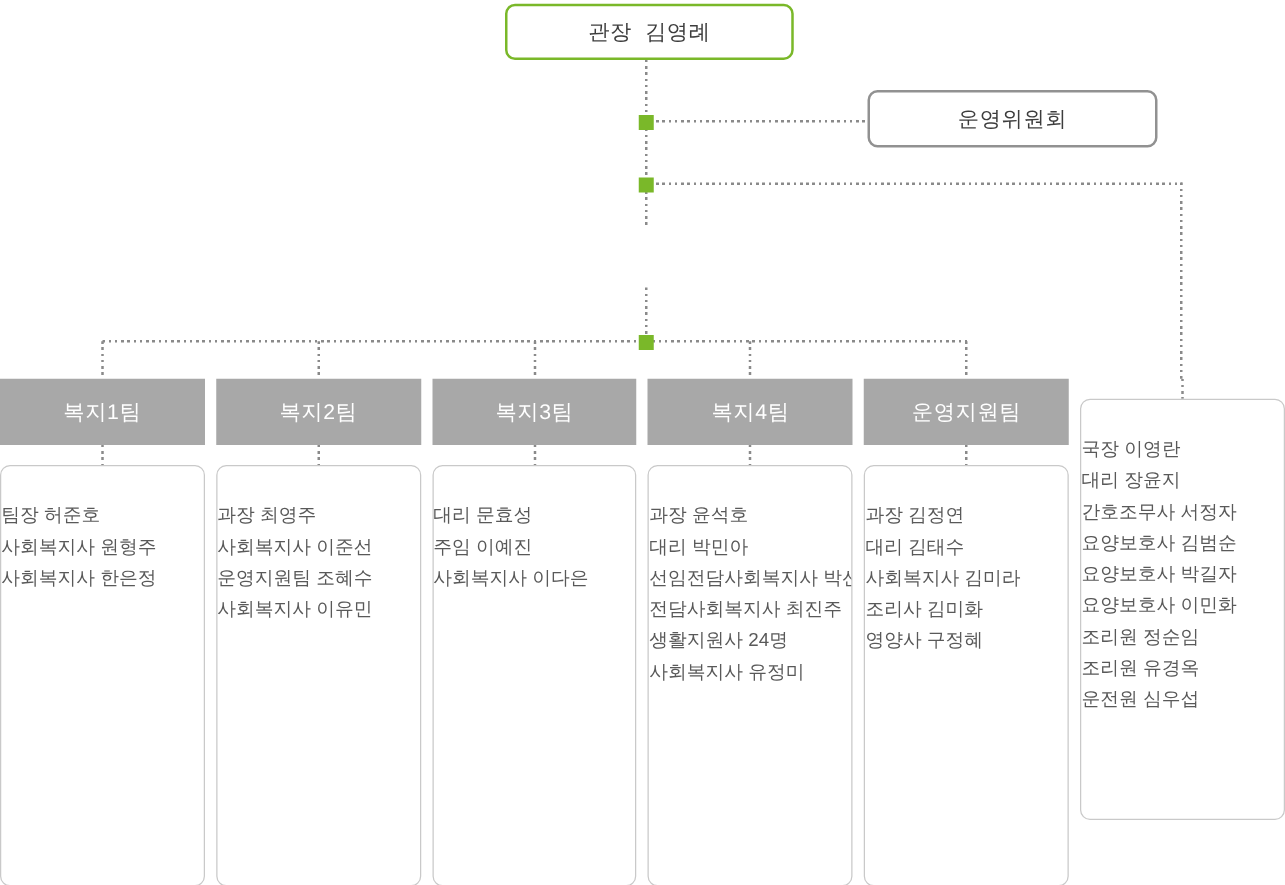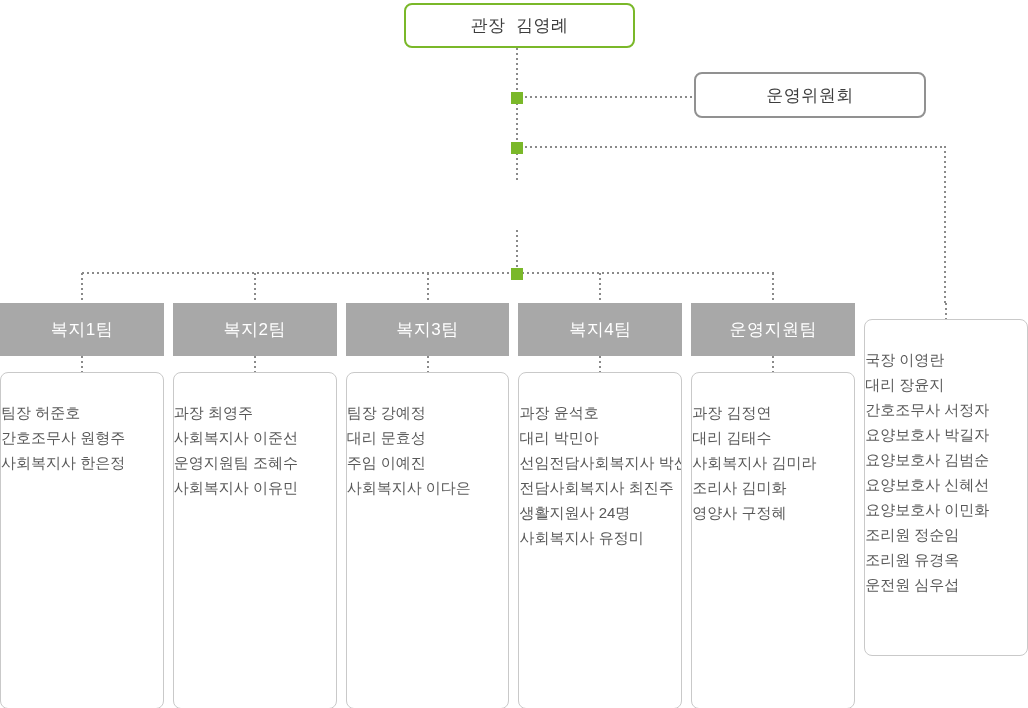--- a/index.html
+++ b/index.html
@@ -141,39 +141,38 @@
   <div class="node" id="node-1"></div>
   <div class="node" id="node-2"></div>
   <div class="node" id="node-3"></div>
 
   <div id="teams-row">
       <div class="team-col">
       <div class="team-header">복지1팀</div>
       <div class="stub"></div>
       <div class="team-body">
           <div class="member">팀장 허준호</div>
-          <div class="member">간호조무사 원형주</div>
+          <div class="member">사회복지사 원형주</div>
           <div class="member">사회복지사 한은정</div>
         </div>
     </div>
       <div class="team-col">
       <div class="team-header">복지2팀</div>
       <div class="stub"></div>
       <div class="team-body">
           <div class="member">과장 최영주</div>
           <div class="member">사회복지사 이준선</div>
           <div class="member">운영지원팀 조혜수</div>
           <div class="member">사회복지사 이유민</div>
         </div>
     </div>
       <div class="team-col">
       <div class="team-header">복지3팀</div>
       <div class="stub"></div>
       <div class="team-body">
-          <div class="member">팀장 강예정</div>
           <div class="member">대리 문효성</div>
           <div class="member">주임 이예진</div>
           <div class="member">사회복지사 이다은</div>
         </div>
     </div>
       <div class="team-col">
       <div class="team-header">복지4팀</div>
       <div class="stub"></div>
       <div class="team-body">
           <div class="member">과장 윤석호</div>
@@ -194,23 +193,22 @@
           <div class="member">조리사 김미화</div>
           <div class="member">영양사 구정혜</div>
         </div>
     </div>
       <div class="team-col">
       <div class="stub"></div>
       <div class="team-body">
           <div class="member">국장 이영란</div>
           <div class="member">대리 장윤지</div>
           <div class="member">간호조무사 서정자</div>
+          <div class="member">요양보호사 김범순</div>
           <div class="member">요양보호사 박길자</div>
-          <div class="member">요양보호사 김범순</div>
-          <div class="member">요양보호사 신혜선</div>
           <div class="member">요양보호사 이민화</div>
           <div class="member">조리원 정순임</div>
           <div class="member">조리원 유경옥</div>
           <div class="member">운전원 심우섭</div>
         </div>
     </div>
     </div>
 
 </div>
 

